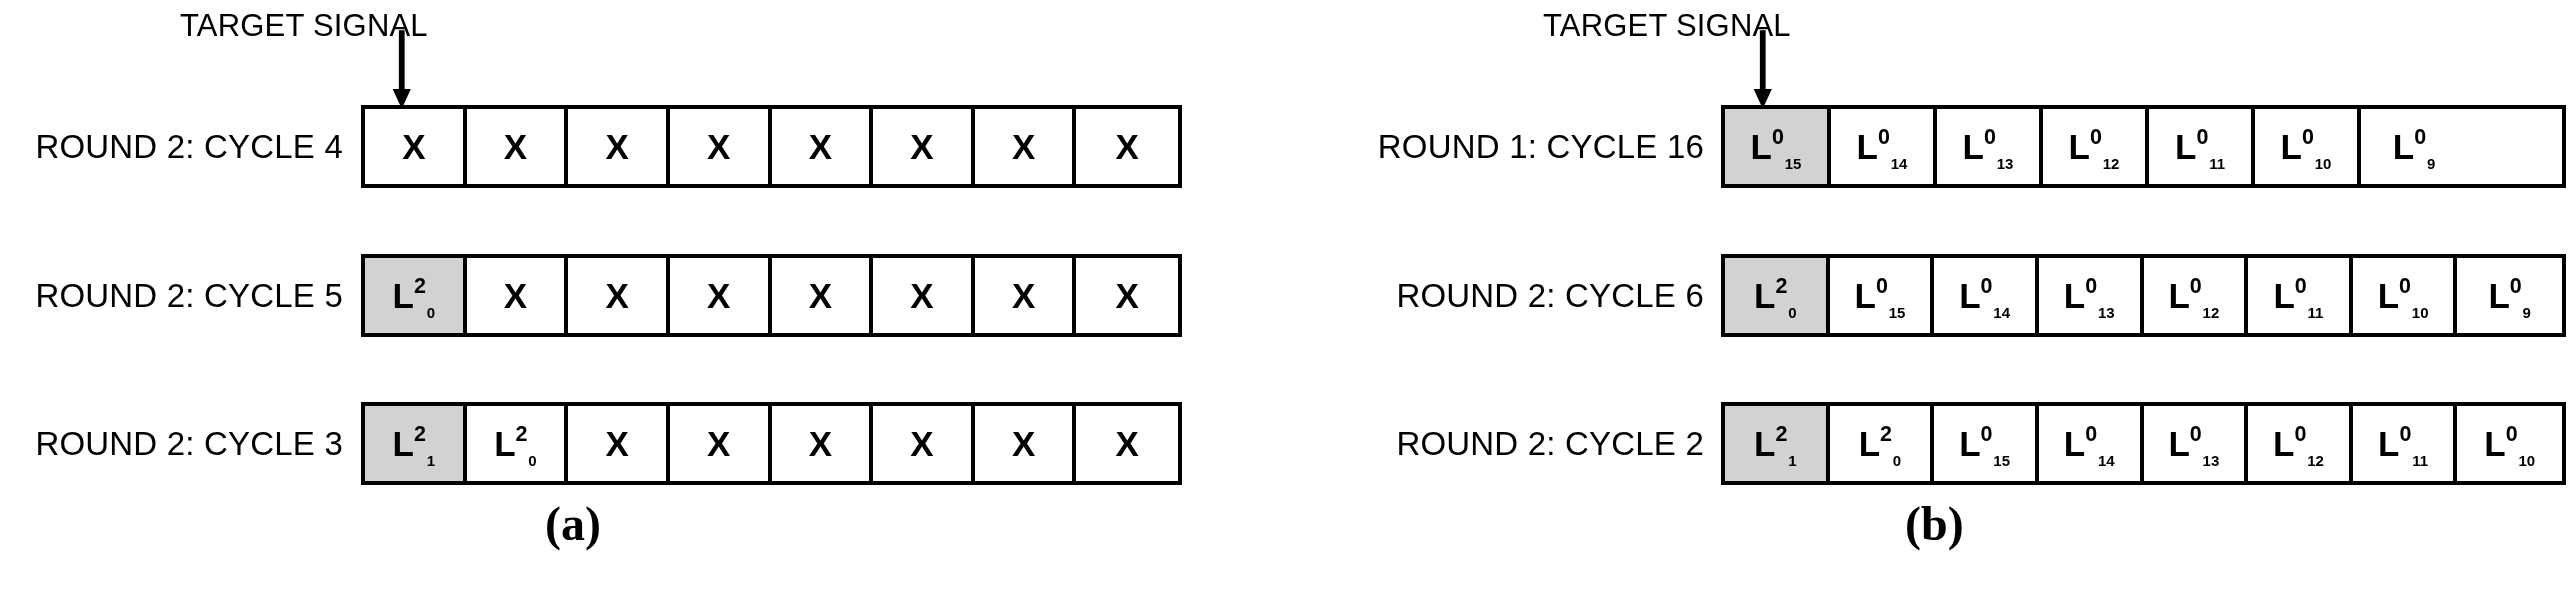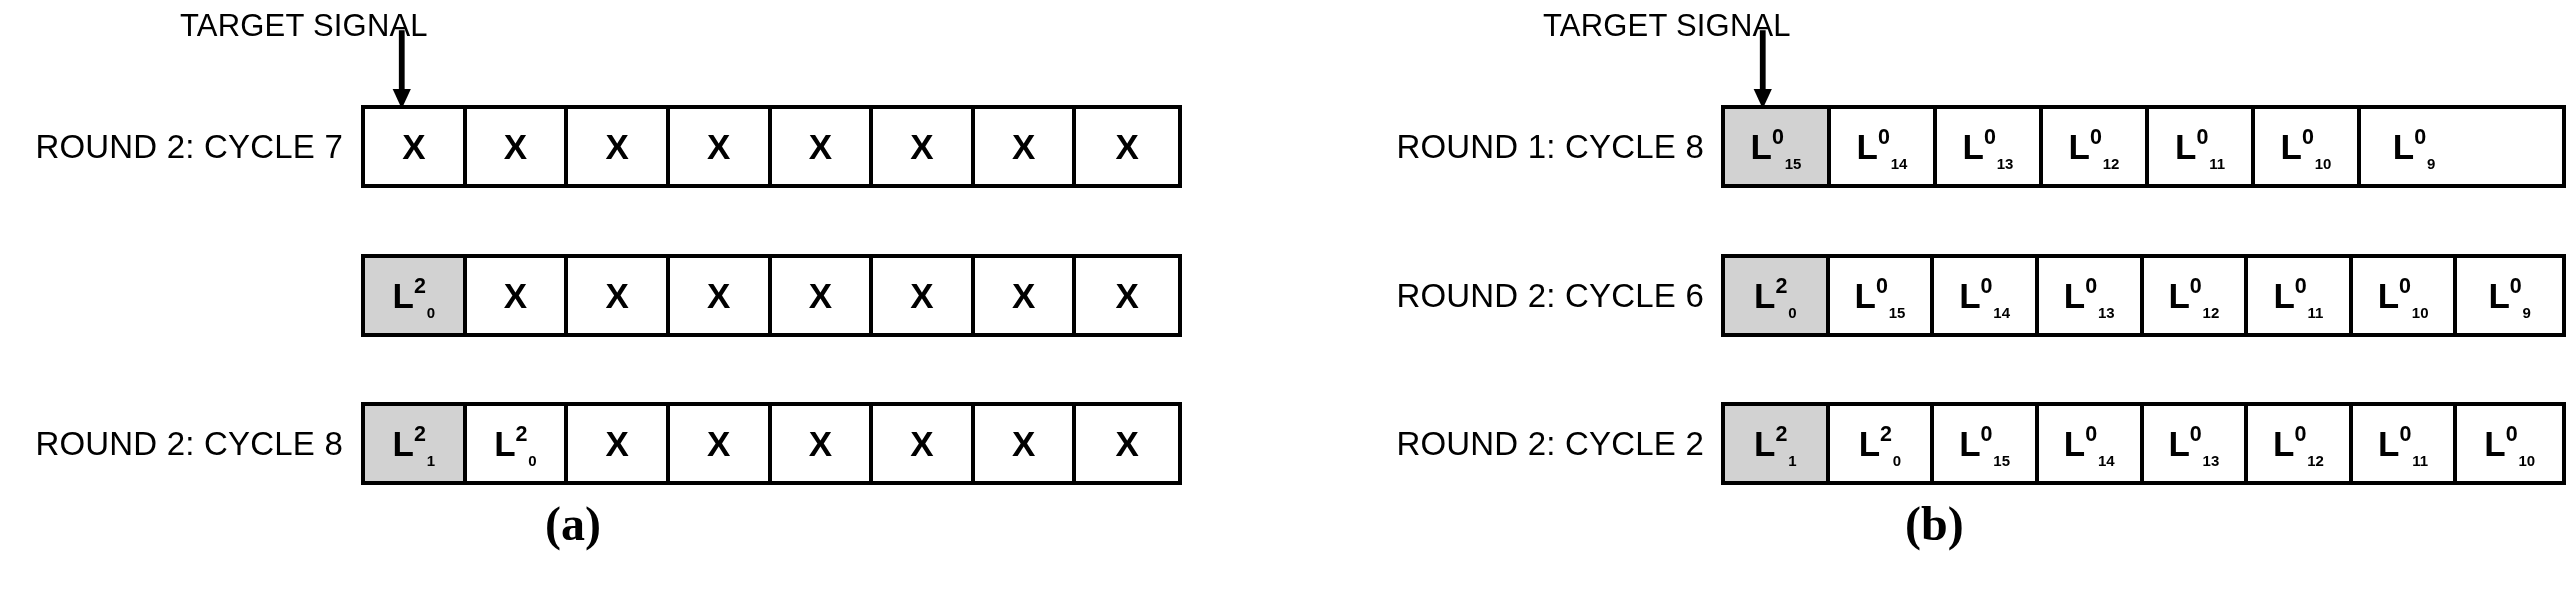--- a/index.html
+++ b/index.html
@@ -106,21 +106,21 @@
 <div id="figure-root">
     <div class="panel" id="panel-a" style="left: 0px; width: 2576px;">
       <div class="target-sig" style="left: 0px; top: 0px;">
         <div class="ts-label" style="left: 180px; top: 8.3px;">TARGET SIGNAL</div>
         <div class="ts-arrow" style="left: 391px; top: 30px;"><svg width="21.5" height="79" viewBox="0 0 26 95">
             <line x1="13" y1="0" x2="13" y2="73" stroke="#000" stroke-width="7"></line>
             <polygon points="13,95 2,71 24,71" fill="#000"></polygon>
           </svg></div>
       </div>
       <div class="row" style="left: 0px; top: 105px; height: 83px; width: 2576px;">
-        <div class="row-label" style="position: absolute; right: 2233px; top: 0px; height: 83px; line-height: 83px;">ROUND 2: CYCLE 7</div>
+        <div class="row-label" style="position: absolute; right: 2233px; top: 0px; height: 83px; line-height: 83px;">ROUND 2: CYCLE 4</div>
         <div class="grid" style="position: absolute; left: 361px; top: 0px; width: 821px; height: 83px;">
           <div class="cell" style="width: 103px; height: 100%;">
             <span class="plain">X</span>
           </div>
           <div class="cell" style="width: 103px; height: 100%;">
             <span class="plain">X</span>
           </div>
           <div class="cell" style="width: 103px; height: 100%;">
             <span class="plain">X</span>
           </div>
@@ -135,20 +135,21 @@
           </div>
           <div class="cell" style="width: 103px; height: 100%;">
             <span class="plain">X</span>
           </div>
           <div class="cell" style="width: 103px; height: 100%;">
             <span class="plain">X</span>
           </div>
         </div>
       </div>
       <div class="row" style="left: 0px; top: 254px; height: 83px; width: 2576px;">
+        <div class="row-label" style="position: absolute; right: 2233px; top: 0px; height: 83px; line-height: 83px;">ROUND 2: CYCLE 5</div>
         <div class="grid" style="position: absolute; left: 361px; top: 0px; width: 821px; height: 83px;">
           <div class="cell shaded" style="width: 103px; height: 100%;">
             <span class="lterm"><span class="base">L</span><span class="sup">2</span><span class="sub">0</span></span>
           </div>
           <div class="cell" style="width: 103px; height: 100%;">
             <span class="plain">X</span>
           </div>
           <div class="cell" style="width: 103px; height: 100%;">
             <span class="plain">X</span>
           </div>
@@ -163,21 +164,21 @@
           </div>
           <div class="cell" style="width: 103px; height: 100%;">
             <span class="plain">X</span>
           </div>
           <div class="cell" style="width: 103px; height: 100%;">
             <span class="plain">X</span>
           </div>
         </div>
       </div>
       <div class="row" style="left: 0px; top: 402px; height: 83px; width: 2576px;">
-        <div class="row-label" style="position: absolute; right: 2233px; top: 0px; height: 83px; line-height: 83px;">ROUND 2: CYCLE 8</div>
+        <div class="row-label" style="position: absolute; right: 2233px; top: 0px; height: 83px; line-height: 83px;">ROUND 2: CYCLE 3</div>
         <div class="grid" style="position: absolute; left: 361px; top: 0px; width: 821px; height: 83px;">
           <div class="cell shaded" style="width: 103px; height: 100%;">
             <span class="lterm"><span class="base">L</span><span class="sup">2</span><span class="sub">1</span></span>
           </div>
           <div class="cell" style="width: 103px; height: 100%;">
             <span class="lterm"><span class="base">L</span><span class="sup">2</span><span class="sub">0</span></span>
           </div>
           <div class="cell" style="width: 103px; height: 100%;">
             <span class="plain">X</span>
           </div>
@@ -202,21 +203,21 @@
     </div>
     <div class="panel" id="panel-b" style="left: 0px; width: 2576px;">
       <div class="target-sig" style="left: 0px; top: 0px;">
         <div class="ts-label" style="left: 1543px; top: 8.3px;">TARGET SIGNAL</div>
         <div class="ts-arrow" style="left: 1752px; top: 30px;"><svg width="21.5" height="79" viewBox="0 0 26 95">
             <line x1="13" y1="0" x2="13" y2="73" stroke="#000" stroke-width="7"></line>
             <polygon points="13,95 2,71 24,71" fill="#000"></polygon>
           </svg></div>
       </div>
       <div class="row" style="left: 0px; top: 105px; height: 83px; width: 2576px;">
-        <div class="row-label" style="position: absolute; right: 872px; top: 0px; height: 83px; line-height: 83px;">ROUND 1: CYCLE 8</div>
+        <div class="row-label" style="position: absolute; right: 872px; top: 0px; height: 83px; line-height: 83px;">ROUND 1: CYCLE 16</div>
         <div class="grid" style="position: absolute; left: 1721px; top: 0px; width: 845px; height: 83px;">
           <div class="cell shaded" style="width: 106px; height: 100%;">
             <span class="lterm"><span class="base">L</span><span class="sup">0</span><span class="sub">15</span></span>
           </div>
           <div class="cell" style="width: 106px; height: 100%;">
             <span class="lterm"><span class="base">L</span><span class="sup">0</span><span class="sub">14</span></span>
           </div>
           <div class="cell" style="width: 106px; height: 100%;">
             <span class="lterm"><span class="base">L</span><span class="sup">0</span><span class="sub">13</span></span>
           </div>

